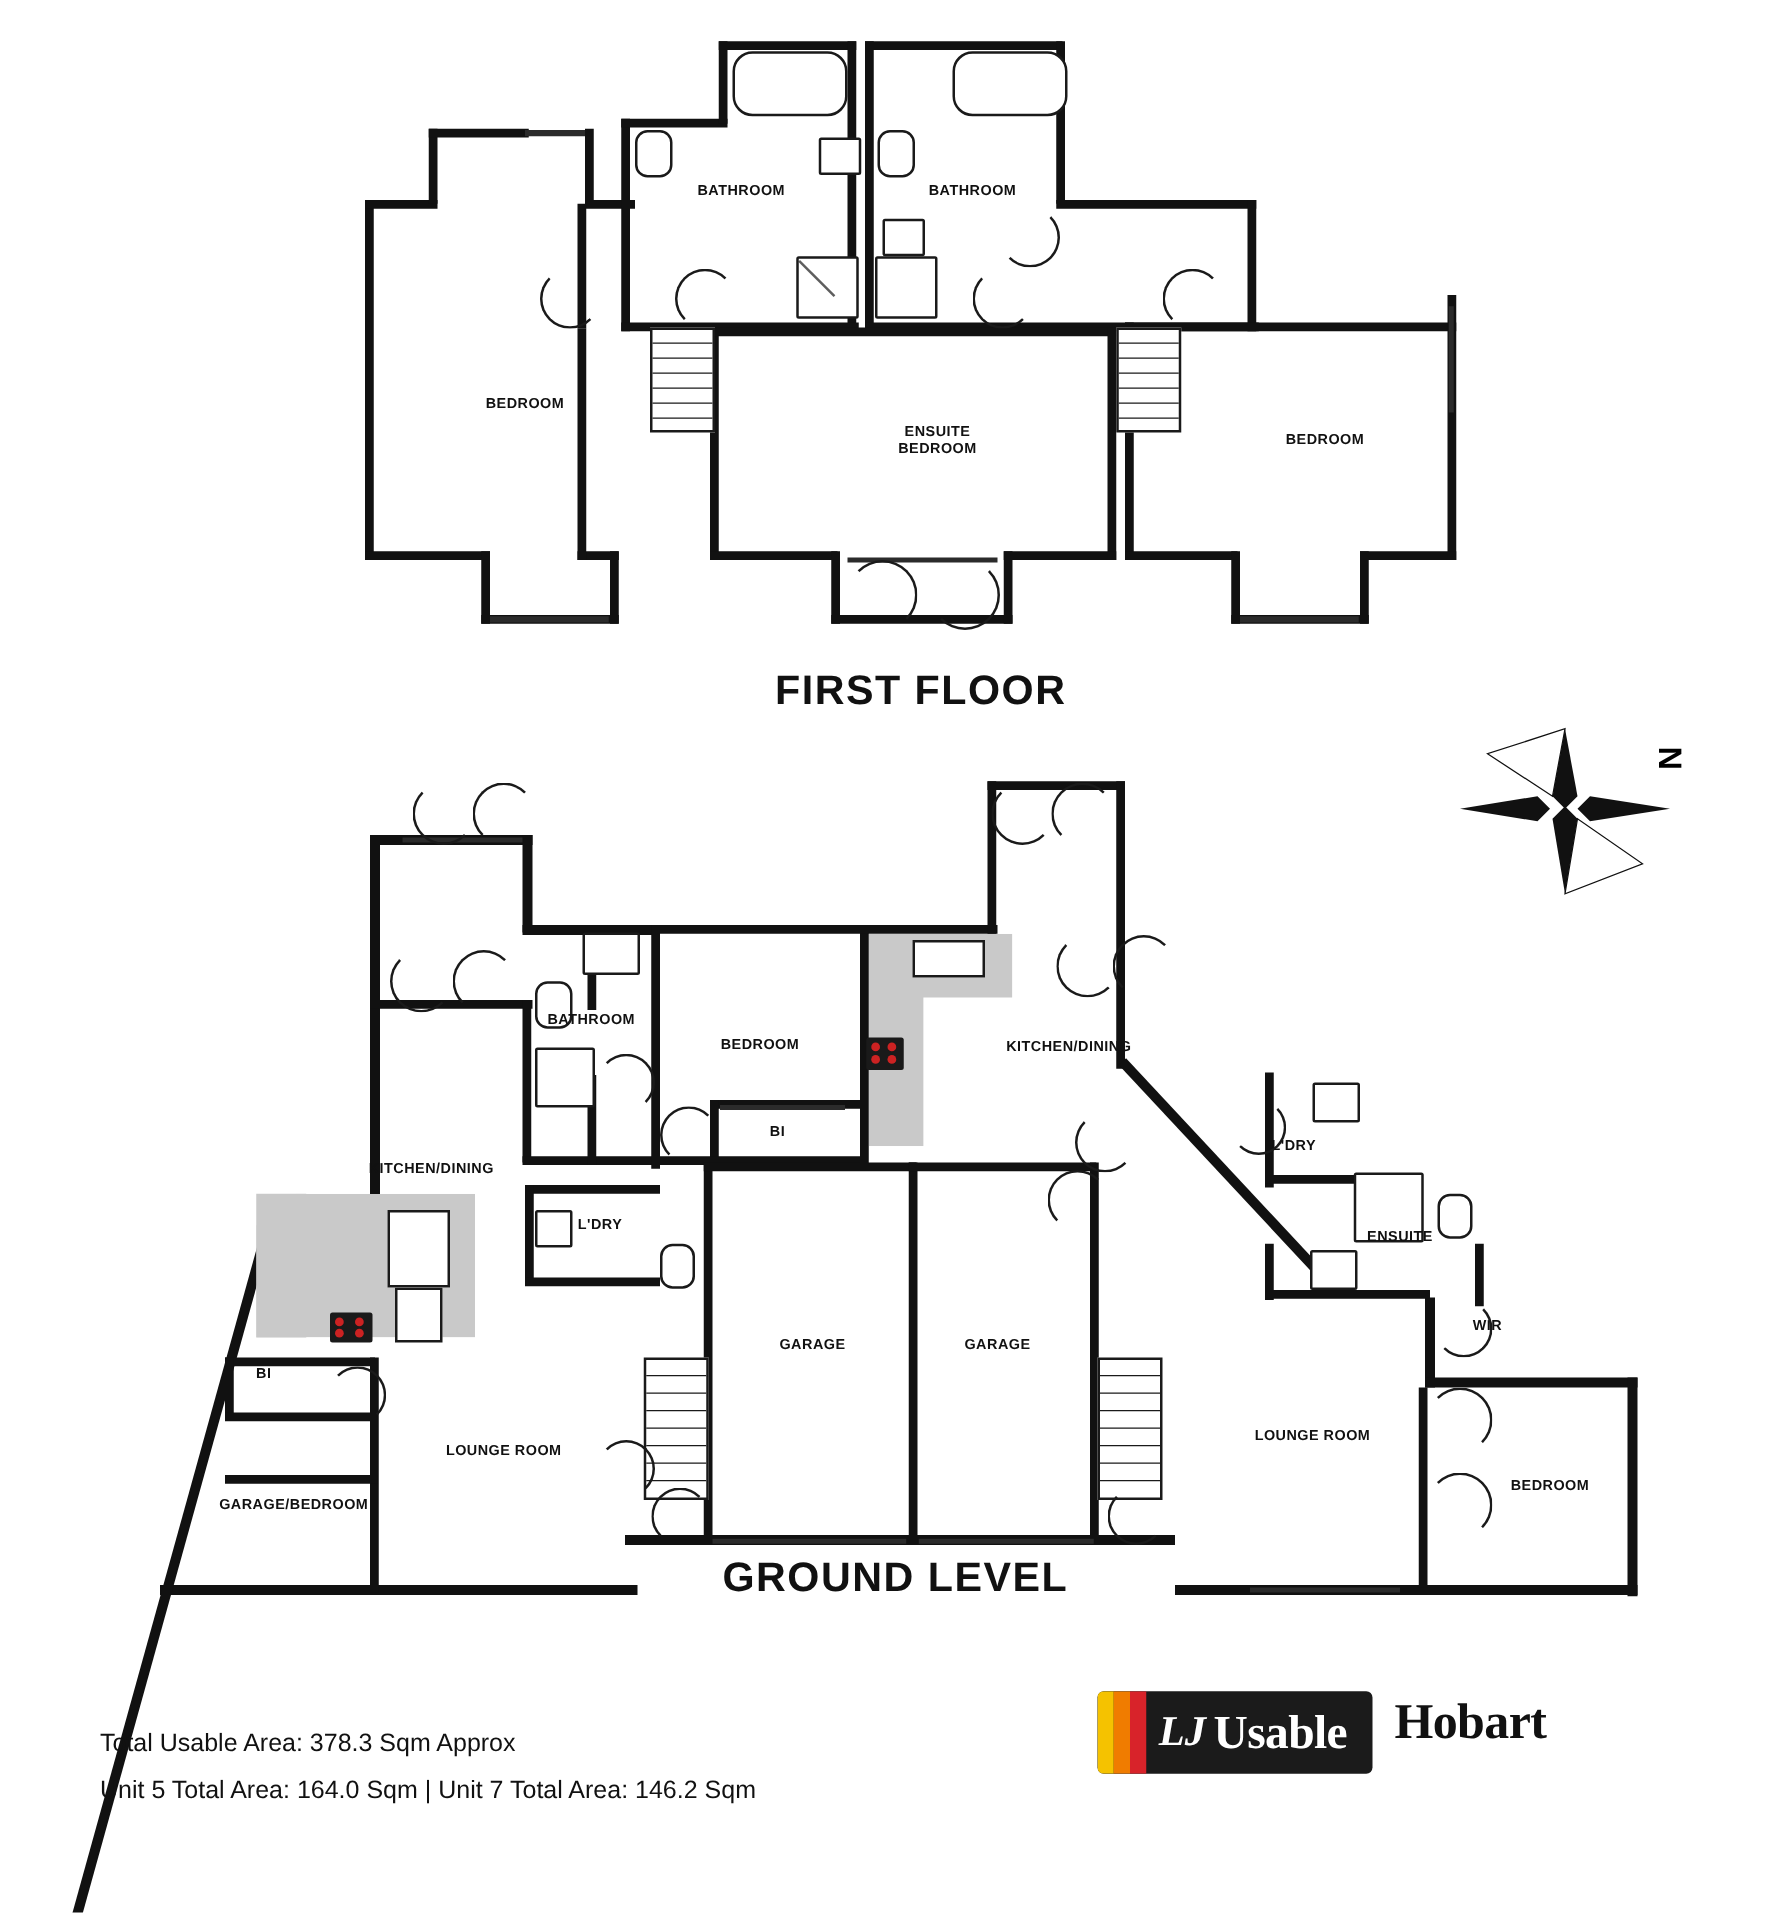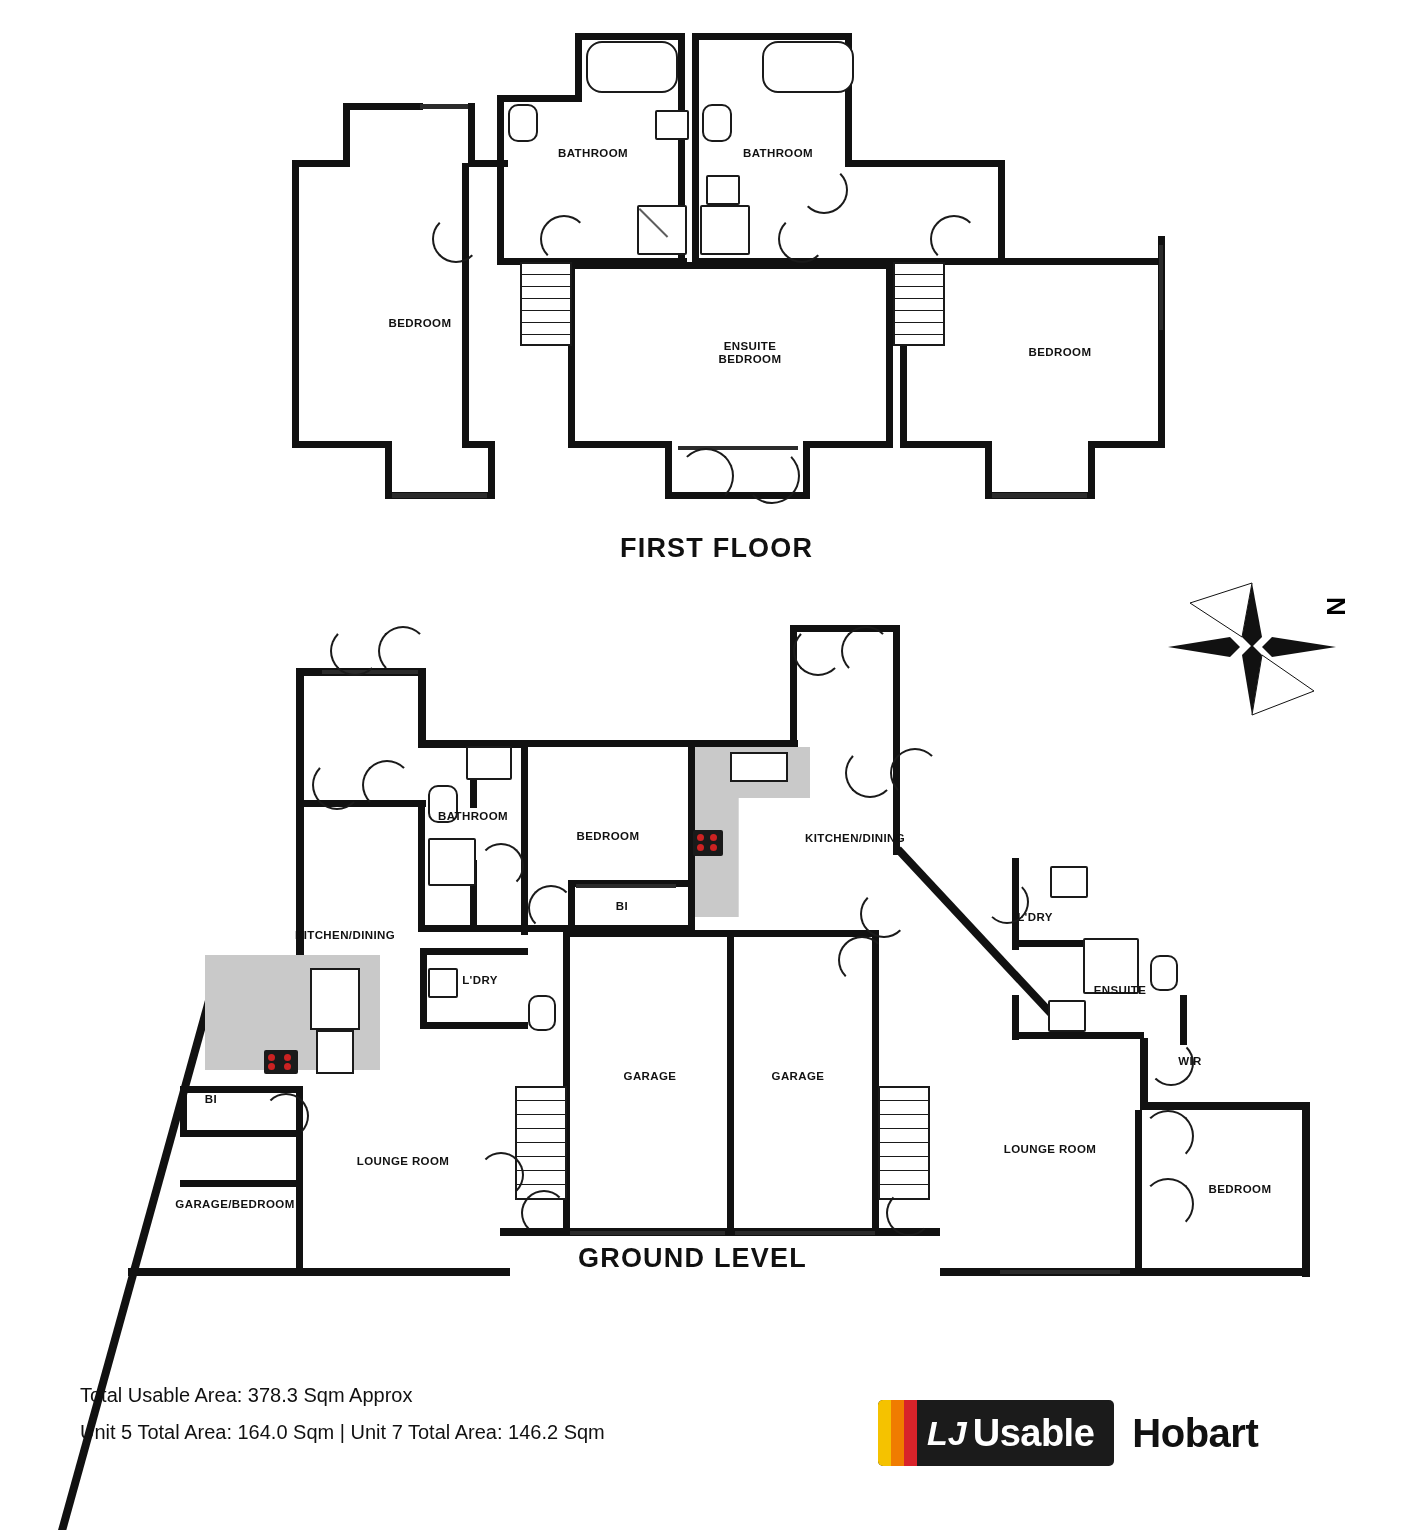--- a/index.html
+++ b/index.html
@@ -1,34 +1,34 @@
 <!DOCTYPE html>
 <html><head>
 <meta charset="utf-8">
 <style>
   html,body{margin:0;padding:0;background:#ffffff;}
   body{width:1426px;height:1530px;position:relative;font-family:"Liberation Sans",sans-serif;overflow:hidden;}
   .stage{position:absolute;left:0;top:0;width:1426px;height:1530px;}
   .wall{position:absolute;background:#111111;}
   .thin{position:absolute;background:#2b2b2b;}
   .lbl{position:absolute;font-size:11.5px;font-weight:700;letter-spacing:.4px;color:#111;text-align:center;line-height:13px;white-space:pre-line;}
-  .floor-title{position:absolute;font-size:27px;font-weight:700;letter-spacing:1.2px;color:#111;text-align:right;}
+  .floor-title{position:absolute;font-size:33px;font-weight:700;letter-spacing:1.2px;color:#111;text-align:right;}
   .grey{position:absolute;background:#c9c9c9;}
   .fix{position:absolute;border:2px solid #1a1a1a;background:#fff;border-radius:2px;}
   .fix-r{position:absolute;border:2px solid #1a1a1a;background:#fff;border-radius:16px;}
   .door{position:absolute;border:2px solid #1a1a1a;border-radius:50%;border-left-color:transparent;border-bottom-color:transparent;}
   .dl{position:absolute;background:#1a1a1a;}
   .stairs{position:absolute;border:2px solid #1a1a1a;background:#fff;}
   .stairs i{position:absolute;left:0;right:0;height:0;border-top:1.5px solid #1a1a1a;}
   .hob{position:absolute;background:#1a1a1a;border-radius:2px;}
   .hob b{position:absolute;width:7px;height:7px;border-radius:50%;background:#cc2222;display:block;}
   .footer{position:absolute;left:80px;top:1384px;width:860px;}
   .footer div{font-size:20px;color:#111;margin-bottom:14px;}
   .footer .bold{font-weight:700;font-size:19.5px;}
-  .logo{position:absolute;left:878px;top:1400px;height:66px;display:flex;align-items:center;}
+  .logo{position:absolute;left:878px;top:1353px;height:66px;display:flex;align-items:flex-start;font-family:Liberation Serif, serif;}
   .logo-box{display:flex;align-items:center;height:66px;background:#1b1b1b;border-radius:5px;overflow:hidden;}
   .logo-stripes{display:flex;height:66px;}
   .logo-stripes span{display:block;width:13px;height:66px;}
   .logo-lj{color:#fff;font-weight:700;font-size:34px;padding:0 6px 0 10px;font-style:italic;}
   .logo-hooker{color:#fff;font-weight:700;font-size:38px;padding-right:20px;letter-spacing:-.5px;}
   .logo-city{font-size:40px;font-weight:700;color:#111;margin-left:18px;letter-spacing:-.5px;}
   .compass{position:absolute;left:1160px;top:575px;width:185px;height:150px;}
   .compass .n{position:absolute;right:0;top:16px;font-size:26px;font-weight:700;transform:rotate(90deg);}
 </style>
 </head>

